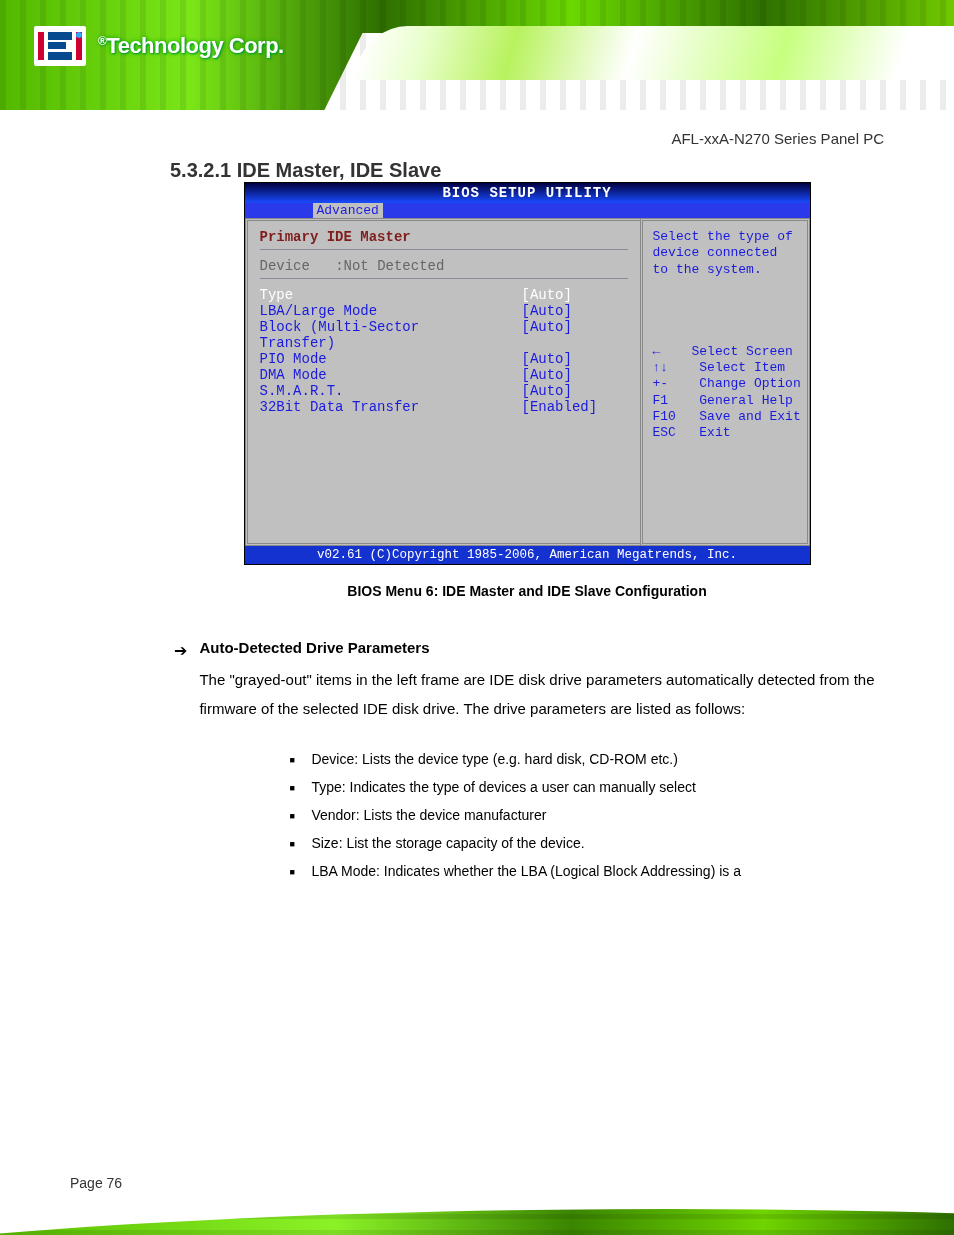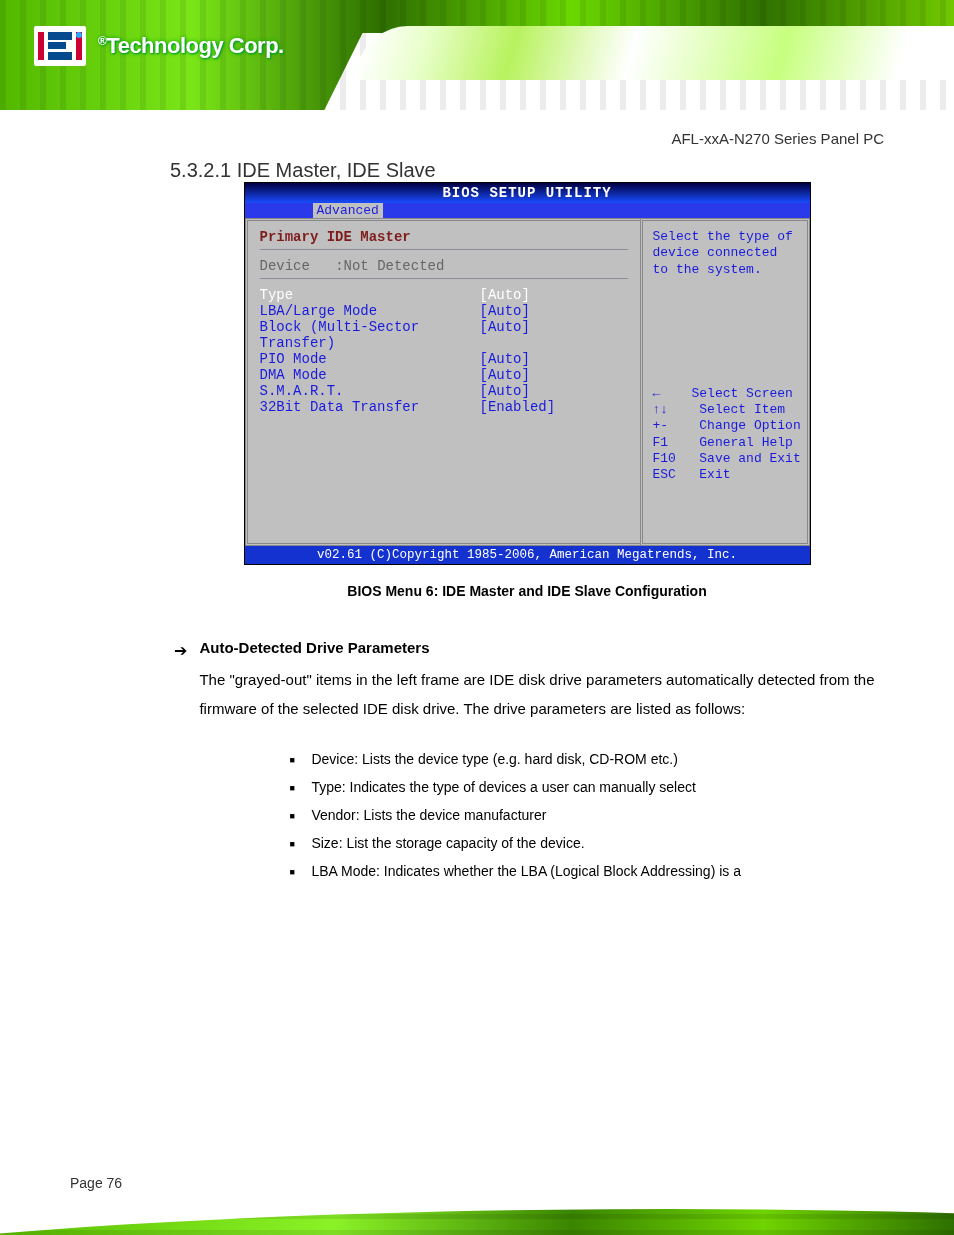--- a/index.html
+++ b/index.html
@@ -13,39 +13,39 @@
   .swoosh { position: absolute; top: 26px; left: 360px; right: -10px; height: 54px; background: linear-gradient(90deg,#fff 0,#e9ffcc 10%,#b8f25e 25%,#fff 45%,#c7ff7f 70%,#fff 90%); border-radius: 40px 0 0 0; transform: skewX(-15deg); }
   .logo { position: absolute; top: 26px; left: 34px; display: flex; align-items: center; }
   .logo-mark svg { display: block; }
   .logo-text { margin-left: 12px; font-family: Arial, sans-serif; font-weight: bold; font-size: 22px; color: #fff; text-shadow: 1px 1px 2px #093, 0 0 4px #0a0; letter-spacing: -0.5px; }
   .logo-reg { font-size: 12px; vertical-align: super; }
   .bottom-banner .curve { position: absolute; left: 0; right: 0; bottom: 0; height: 130px; background: linear-gradient(90deg,#5bbf00 0,#8bf227 35%,#3a8500 60%,#6fd400 80%,#2e7000 100%); clip-path: ellipse(120% 130px at 70% 180%); }
   .bottom-banner .trace { position: absolute; inset: 0; background: repeating-linear-gradient(0deg, rgba(0,0,0,0.18) 0 5px, transparent 5px 16px); clip-path: ellipse(120% 130px at 70% 180%); opacity: 0.5; }
   .bottom-banner .white-arc { position: absolute; left: 520px; right: -40px; bottom: 60px; height: 140px; background: #fff; border-radius: 50%; }
   .content { position: absolute; top: 130px; left: 0; right: 0; bottom: 150px; padding: 0 70px 0 170px; }
   .page-title-row { display: flex; justify-content: space-between; align-items: baseline; margin-bottom: 12px; }
-  .section-heading { font-size: 20px; font-weight: normal; color: #333; }
+  .section-heading { font-size: 20px; font-weight: bold; color: #333; }
   .product { font-size: 15px; color: #333; }
   .body-text { font-size: 15px; line-height: 1.9; color: #000; margin: 16px 0 28px; max-width: 720px; }
   .bios-box { width: 567px; margin: 0 auto 18px; border: 1px solid #000; font-family: "Courier New", monospace; font-size: 14px; }
   .bios-title { background: linear-gradient(#000040,#1a4cff); color: #fff; text-align: center; padding: 2px 6px; font-weight: bold; letter-spacing: 1px; }
   .bios-tab-row { background: #2a39e9; color: #2a39e9; font-size: 13px; display: flex; }
   .bios-tab-row .tab { background: #c0c0c0; color: #1d1de0; padding: 0 4px; margin-left: 68px; }
   .bios-body { display: flex; background: #c0c0c0; }
   .bios-left { flex: 1; padding: 8px 12px; border: 3px double #888; border-right: none; }
   .bios-sect-title { color: #7f1d1d; font-weight: bold; margin-bottom: 4px; }
   .bios-hr { border: none; border-top: 1px solid #8b8ba0; margin: 4px 0 8px; }
   .bios-static { color: #666; }
-  .bios-row { display: flex; }
+  .bios-row { display: flex; gap: 42px; }
   .bios-row .lbl { width: 220px; }
   .bios-row .lbl, .bios-row .val { color: #1a1ade; }
   .bios-row.selected .lbl { color: #fff; }
   .bios-row.selected .val { color: #fff; }
   .bios-right { width: 170px; padding: 8px 10px; border: 3px double #888; color: #1a1ade; font-size: 13px; line-height: 1.25; }
-  .bios-help { margin-top: 108px; }
+  .bios-help { margin-top: 66px; }
   .bios-help div { white-space: pre; }
   .bios-footer { background: #1432d0; color: #fff; text-align: center; font-size: 12.5px; padding: 2px 0; font-family: "Courier New", monospace; }
   .fig-caption { text-align: center; font-weight: bold; font-size: 14px; margin: 14px 0 40px; }
   .arrow-item { display: flex; margin: 0 0 14px 4px; }
   .arrow { font-size: 16px; margin-right: 12px; margin-top: 2px; }
   .opt-title { font-weight: bold; font-size: 15px; }
   .opt-body { font-size: 15px; line-height: 1.9; margin-top: 10px; max-width: 680px; }
   .bullets { margin: 22px 0 0 90px; font-size: 14px; line-height: 2; }
   .bullets li { list-style: none; position: relative; padding-left: 22px; }
   .bullets li::before { content: "■"; position: absolute; left: 0; font-size: 9px; top: 6px; }

